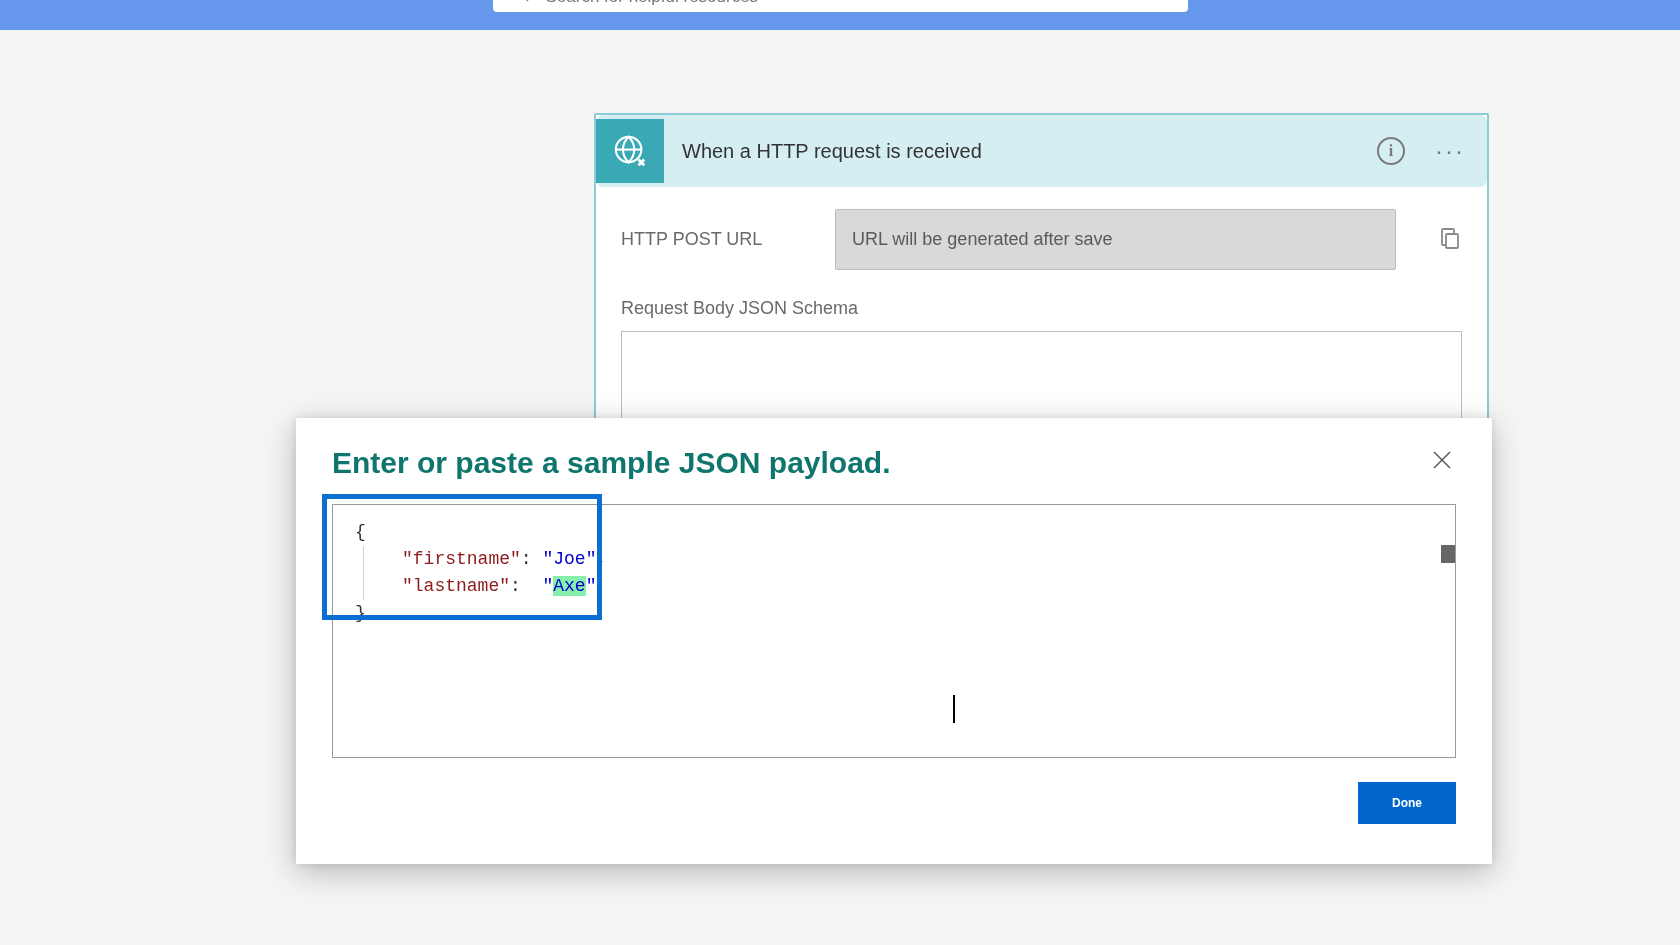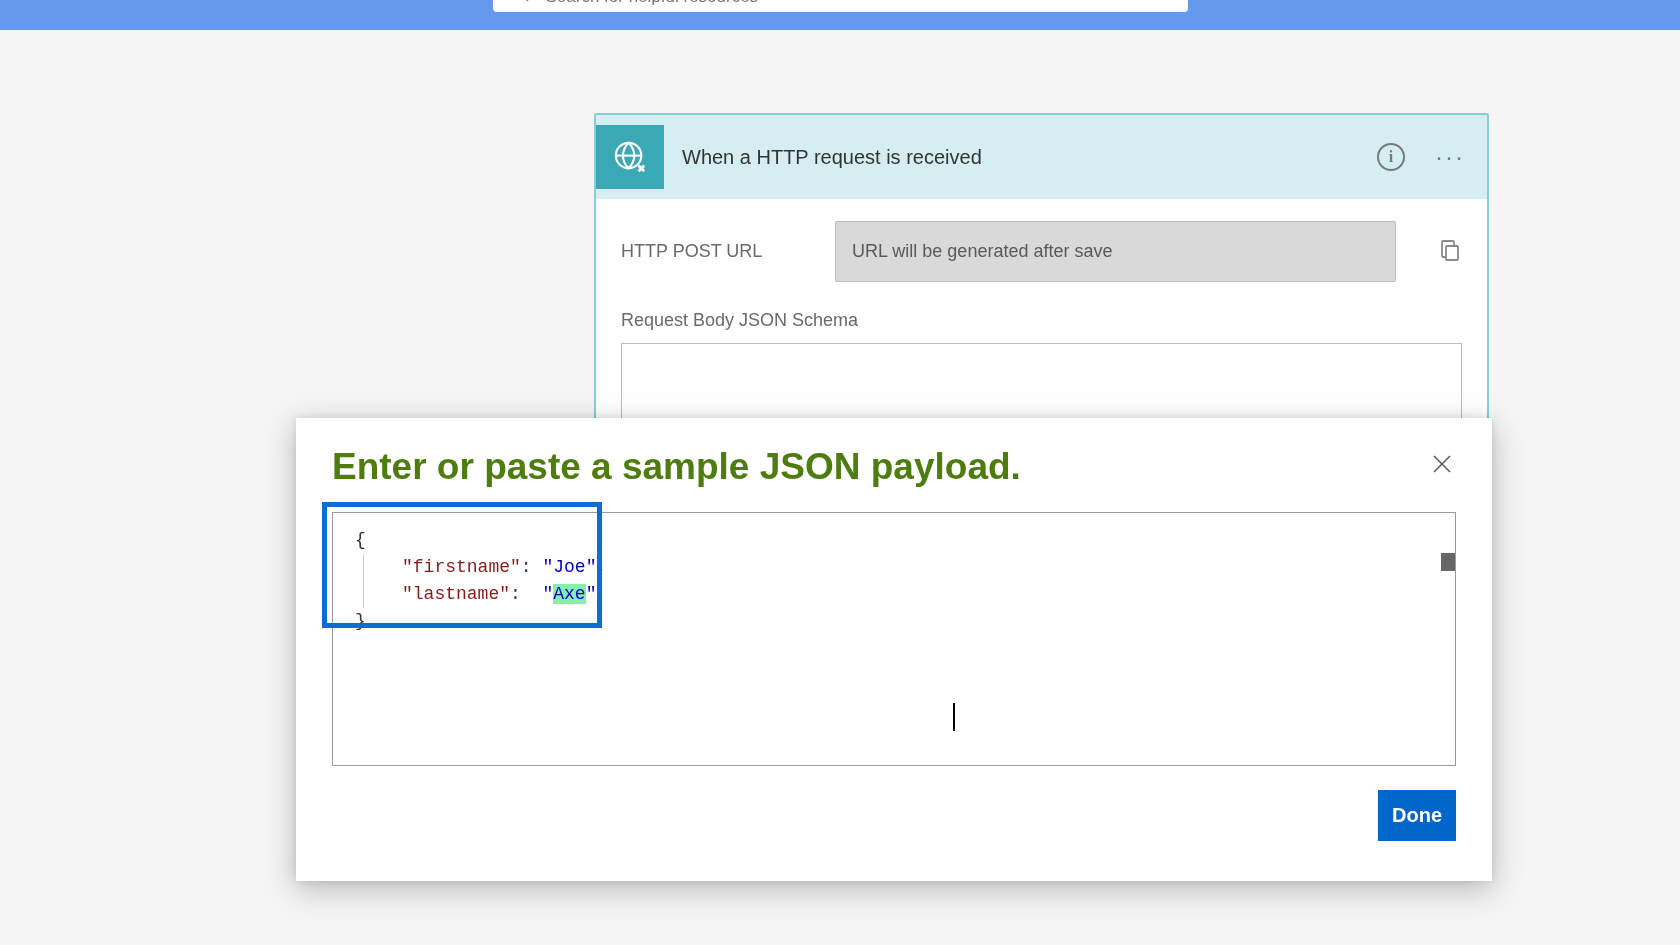--- a/index.html
+++ b/index.html
@@ -50,21 +50,22 @@
       top: 113px;
       width: 895px;
       background: #ffffff;
       border: 2px solid #8bccd6;
       border-radius: 2px;
     }
     .trigger-header {
       display: flex;
       align-items: center;
       background: #d5eef2;
-      height: 84px;
+      height: 72px;
+      border-radius: 7px;
     }
     .trigger-icon-box {
       width: 68px;
       height: 64px;
       background: #3aa9b5;
       display: flex;
       align-items: center;
       justify-content: center;
     }
     .trigger-title {
@@ -149,23 +150,23 @@
       background: #ffffff;
       box-shadow: 0 8px 30px rgba(0,0,0,0.25), 0 0 8px rgba(0,0,0,0.1);
     }
     .modal-header {
       display: flex;
       align-items: center;
       padding: 28px 40px 24px 36px;
     }
     .modal-title {
       flex: 1;
-      font-size: 37px;
+      font-size: 30px;
       font-weight: 600;
-      color: #4d7c0f;
+      color: #0f766e;
     }
     .close-icon {
       font-size: 22px;
       color: #555;
       cursor: pointer;
       font-weight: 300;
     }
     .json-editor-wrap {
       margin: 0 36px;
       border: 1px solid #9a9a9a;
@@ -220,23 +221,23 @@
     }
     .modal-footer {
       display: flex;
       justify-content: flex-end;
       padding: 24px 36px 40px 36px;
     }
     .done-btn {
       background: #0066cc;
       color: #ffffff;
       border: none;
-      font-size: 20px;
+      font-size: 12px;
       font-weight: 600;
-      padding: 14px 14px;
+      padding: 14px 34px;
       cursor: pointer;
     }
 
     .globe-svg { width: 34px; height: 34px; }
   </style>
 </head>
 <body>
 
 <div class="top-bar">
   <div class="search-container">

